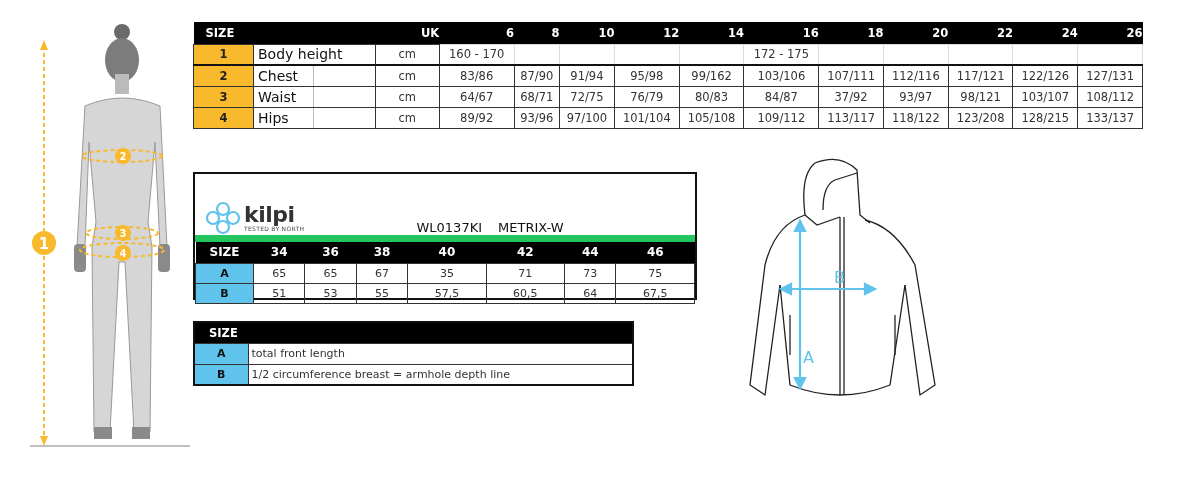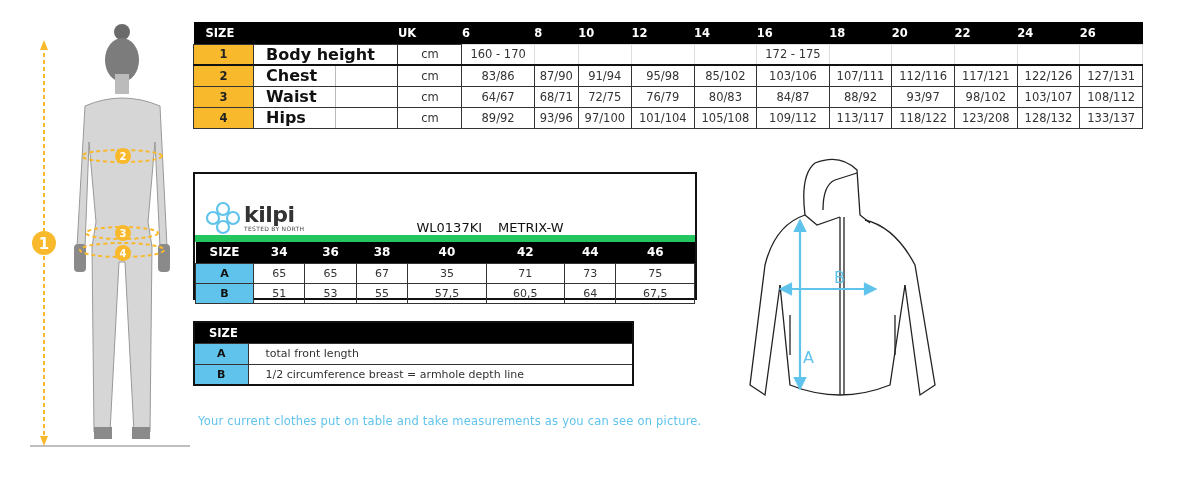--- a/index.html
+++ b/index.html
@@ -6,46 +6,46 @@
   body { width: 1200px; height: 493px; background: #ffffff; position: relative; overflow: hidden;
          font-family: "DejaVu Sans", sans-serif; color: #111; }
   .abs { position: absolute; }
 
   
   #figure { left: 30px; top: 22px; width: 165px; height: 430px; }
 
   
   table { border-collapse: collapse; }
   #main-table { left: 193px; top: 22px; width: 950px; font-size: 11.5px; }
-  #main-table th { background: #000; color: #fff; font-weight: bold; height: 22px; text-align: left; font-size: 11.5px; }
+  #main-table th { background: #000; color: #fff; font-weight: bold; height: 22px; text-align: right; font-size: 11.5px; }
   #main-table th.lft { text-align: left; padding-left: 12px; }
   #main-table td { height: 21px; border: 1px solid #333; text-align: center; color: #333; }
   #main-table td.num { background: #f8b92c; color: #222; font-weight: 600; width: 60px; }
-  #main-table td.lbl { text-align: left; padding-left: 12px; color: #111; font-weight: 700; font-size: 16px; border-right: none; }
+  #main-table td.lbl { text-align: left; padding-left: 4px; color: #111; font-weight: 400; font-size: 14px; border-right: none; }
   #main-table td.lbl2 { border-left: 1px solid #bbb; width: 62px; }
   #main-table tr.bh td { border-bottom: 2px solid #111; }
   #main-table td.light { border-color: #ddd; }
 
   
   #kilpi-box { left: 193px; top: 172px; width: 504px; height: 128px; border: 2px solid #111; }
   #kilpi-head { height: 68px; display: flex; align-items: flex-end; border-bottom: 7px solid #22c55e; }
   #logo { width: 120px; padding-left: 10px; display: flex; align-items: center; gap: 3px; }
   #logo .word { font-size: 22px; font-weight: bold; color: #333; letter-spacing: -0.5px; line-height: 20px; }
   #logo .tag { font-size: 6px; color: #444; letter-spacing: 0.3px; }
   #style-code { flex: 1; text-align: center; font-size: 13px; color: #111; padding-right: 30px; }
   #style-code span + span { margin-left: 16px; }
   #kilpi-table { width: 100%; font-size: 11px; }
   #kilpi-table th { background: #000; color: #fff; font-weight: bold; height: 21px; font-size: 12px; }
   #kilpi-table td { height: 20px; border: 1px solid #333; text-align: center; color: #333; }
   #kilpi-table td.k { background: #5fc3ec; font-weight: bold; color: #111; width: 58px; }
 
   
   #legend-table { left: 193px; top: 321px; width: 441px; font-size: 11px; border: 2px solid #111; }
   #legend-table th { background: #000; color: #fff; height: 21px; text-align: left; padding-left: 14px; font-size: 11.5px; }
-  #legend-table td { height: 21px; border: 1px solid #333; color: #333; padding-left: 17px; }
+  #legend-table td { height: 21px; border: 1px solid #333; color: #333; padding-left: 3px; }
   #legend-table td.k { background: #5fc3ec; font-weight: bold; color: #111; width: 54px; text-align: center; padding-left: 0; }
 
   #note { left: 198px; top: 411px; color: #5fc3ec; font-size: 11.5px; line-height: 21px; letter-spacing: 0.2px; }
 
   #jacket { left: 745px; top: 155px; width: 195px; height: 260px; }
 </style>
 </head>
 <body>
 
 <svg id="figure" class="abs" viewBox="0 0 165 430">
@@ -117,60 +117,60 @@
     </tr>
     <tr>
       <td class="num">2</td>
       <td class="lbl">Chest</td>
       <td class="lbl2"></td>
       <td>cm</td>
       <td>83/86</td>
       <td>87/90</td>
       <td>91/94</td>
       <td>95/98</td>
-      <td>85/102</td>
+      <td>99/162</td>
       <td>103/106</td>
       <td>107/111</td>
       <td>112/116</td>
       <td>117/121</td>
       <td>122/126</td>
       <td>127/131</td>
     </tr>
     <tr>
       <td class="num">3</td>
       <td class="lbl">Waist</td>
       <td class="lbl2"></td>
       <td>cm</td>
       <td>64/67</td>
       <td>68/71</td>
       <td>72/75</td>
       <td>76/79</td>
       <td>80/83</td>
       <td>84/87</td>
-      <td>88/92</td>
+      <td>37/92</td>
       <td>93/97</td>
-      <td>98/102</td>
+      <td>98/121</td>
       <td>103/107</td>
       <td>108/112</td>
     </tr>
     <tr>
       <td class="num">4</td>
       <td class="lbl">Hips</td>
       <td class="lbl2"></td>
       <td>cm</td>
       <td>89/92</td>
       <td>93/96</td>
       <td>97/100</td>
       <td>101/104</td>
       <td>105/108</td>
       <td>109/112</td>
       <td>113/117</td>
       <td>118/122</td>
       <td>123/208</td>
-      <td>128/132</td>
+      <td>128/215</td>
       <td>133/137</td>
     </tr>
   </tbody>
 </table>
 
 <div id="kilpi-box" class="abs">
   <div id="kilpi-head">
     <div id="logo">
       <svg width="36" height="34" viewBox="0 0 36 34">
         <g fill="none" stroke="#5fc3ec" stroke-width="2.2">
@@ -239,21 +239,20 @@
       <td>total front length</td>
     </tr>
     <tr>
       <td class="k">B</td>
       <td>1/2 circumference breast = armhole depth line</td>
     </tr>
   </tbody>
 </table>
 
 <div id="note" class="abs">
-  <div>Your current clothes put on table and take measurements as you can see on picture.</div>
 </div>
 
 <svg id="jacket" class="abs" viewBox="0 0 195 260">
   <g fill="none" stroke="#222" stroke-width="1.3">
     <path d="M60,60 Q55,20 70,8 Q95,-2 112,15 L115,60 L125,68"></path>
     <path d="M78,55 Q78,30 90,25 L112,18"></path>
     <path d="M60,60 Q30,70 20,110 L5,230 L20,240 L35,130"></path>
     <path d="M120,65 Q150,72 170,110 L190,230 L175,240 L160,130"></path>
     <path d="M35,130 L45,230 Q95,250 145,230 L160,130"></path>
     <path d="M60,60 L72,70 L95,62"></path>

